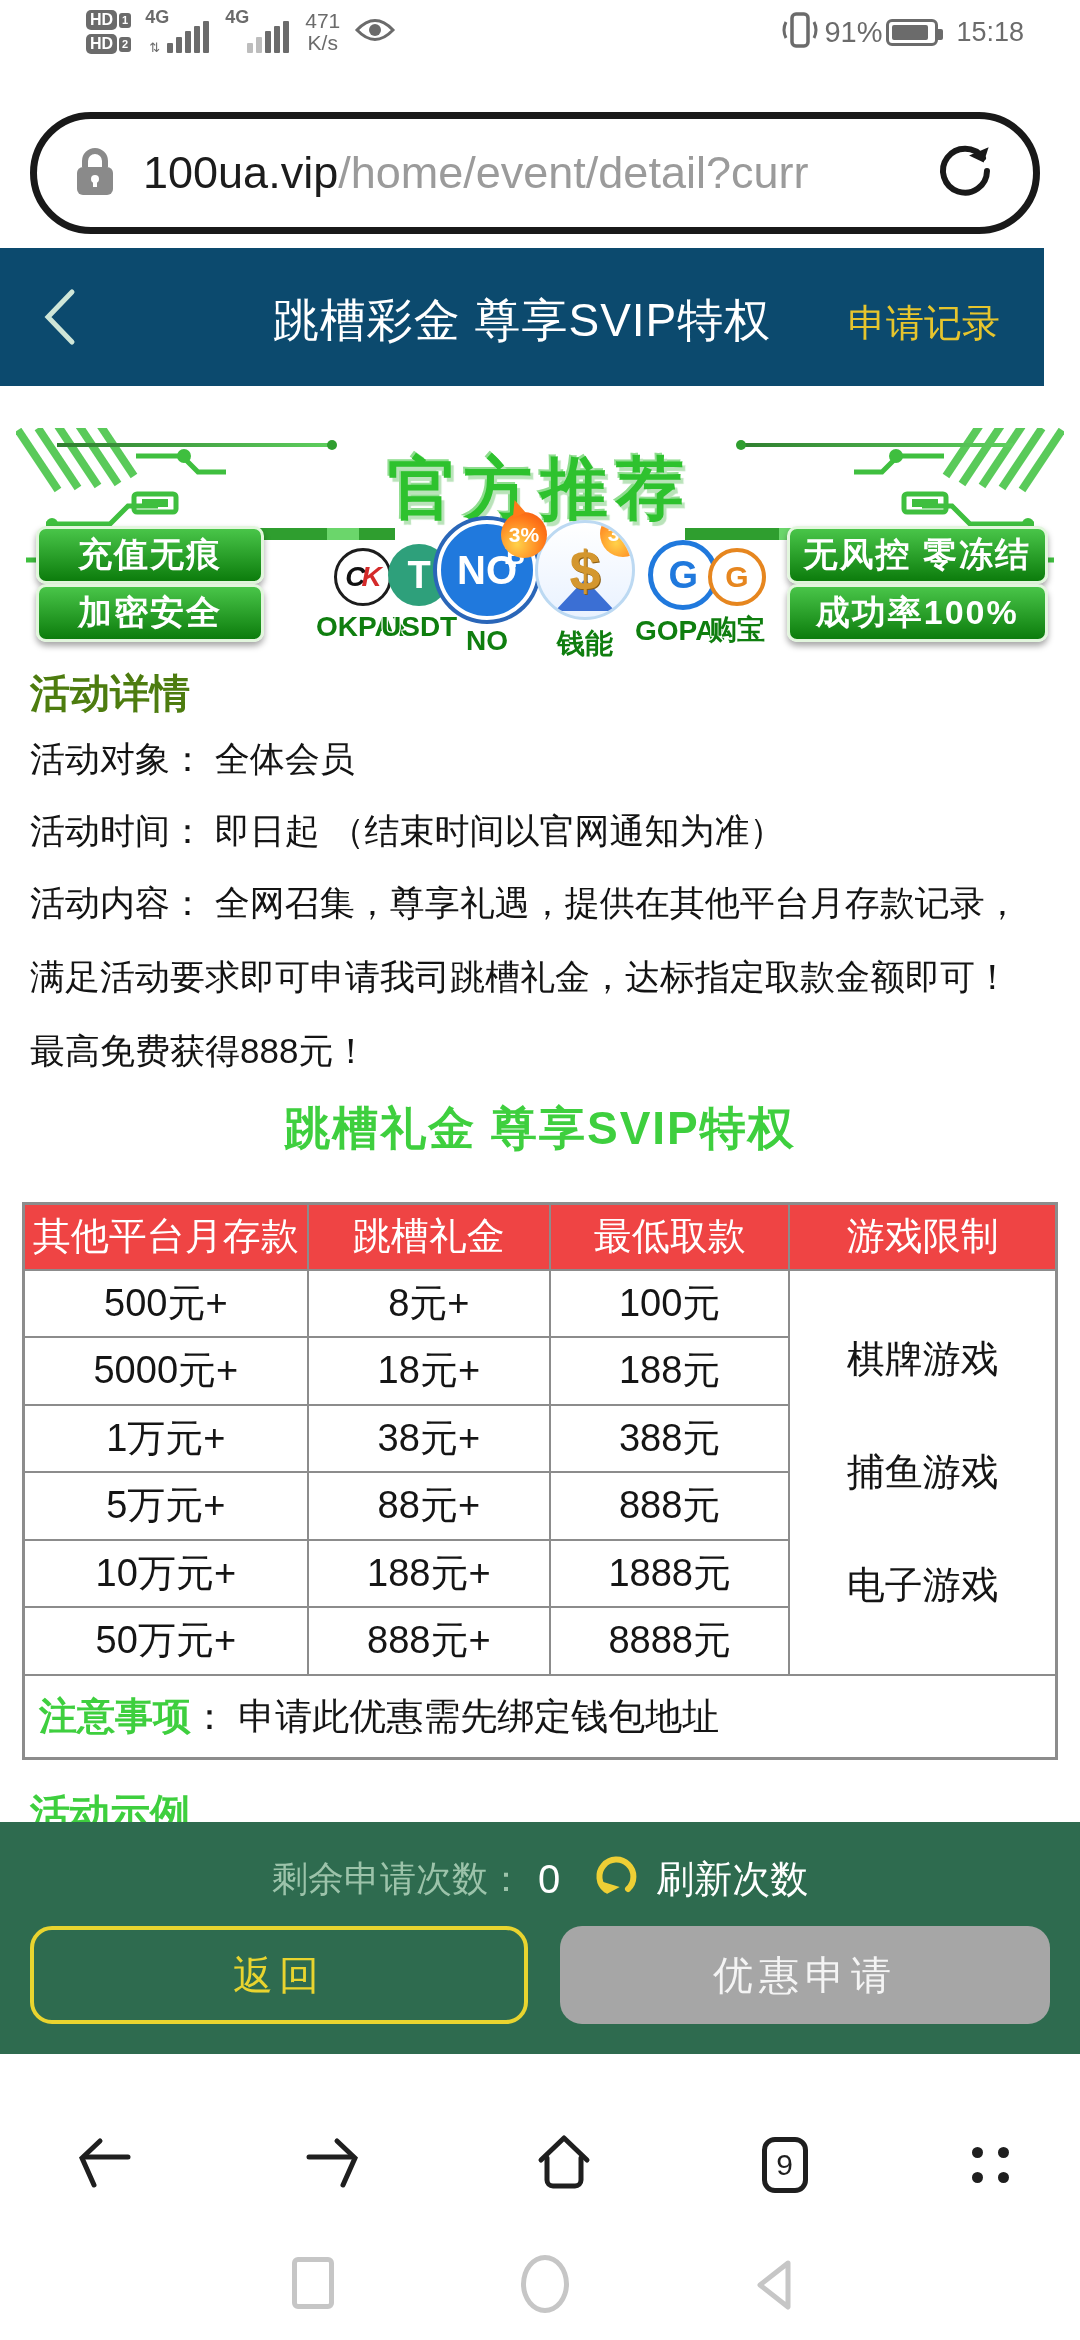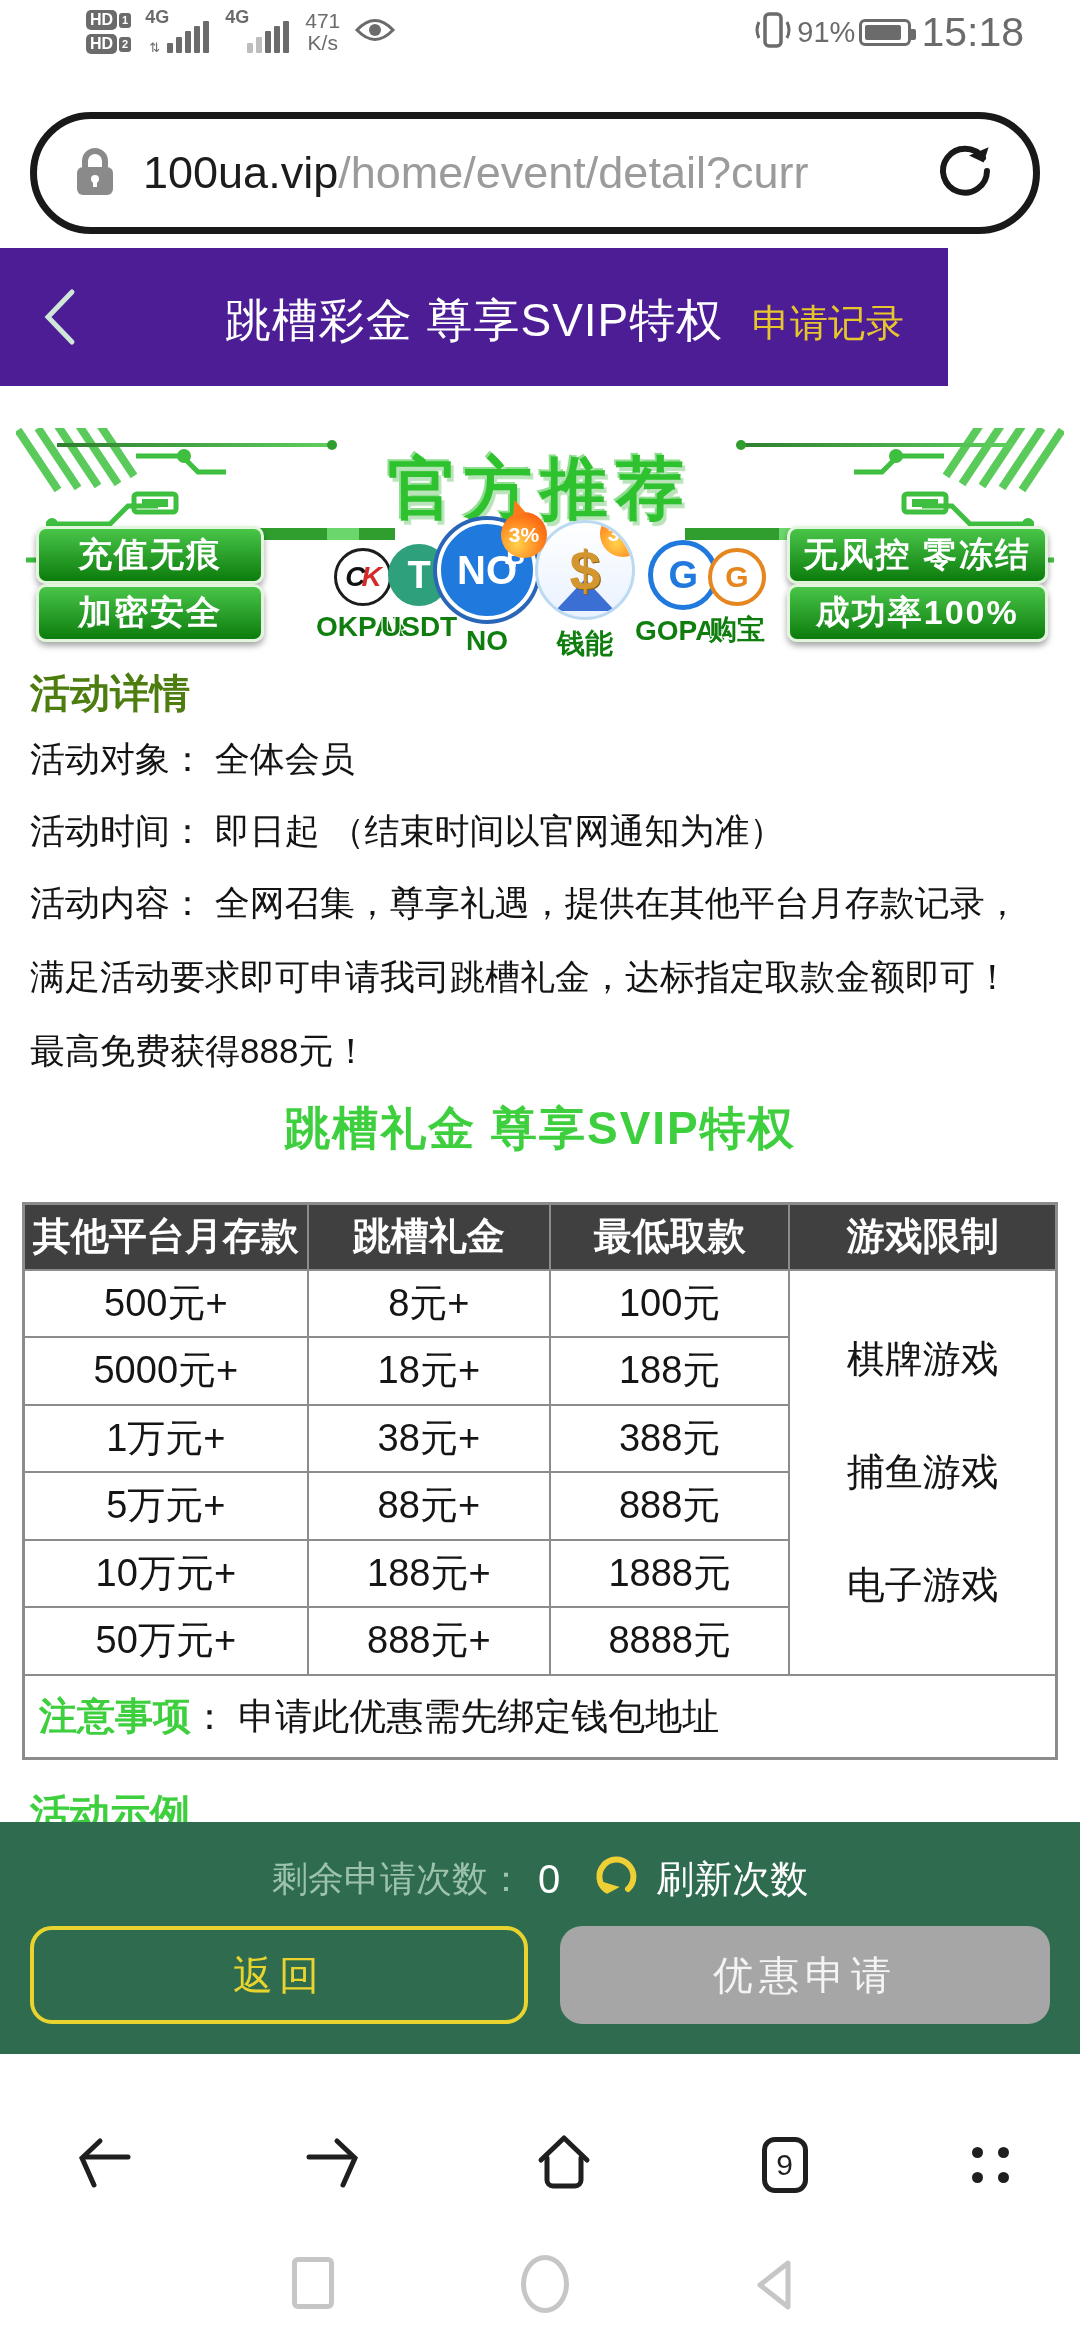--- a/index.html
+++ b/index.html
@@ -16,34 +16,34 @@
   .hd-num{background:#6b6b6b;color:#fff;font-weight:bold;font-size:11px;line-height:11px;padding:2px 3px;border-radius:3px;}
   .sig{position:relative;width:66px;height:50px;}
   .sig .g4{position:absolute;top:0;left:0;font-size:18px;font-weight:bold;}
   .sig .updown{position:absolute;left:4px;bottom:2px;font-size:13px;}
   .sig .bars{position:absolute;bottom:4px;right:2px;display:flex;align-items:flex-end;gap:3px;}
   .sig .bars i{display:block;width:6px;background:#6b6b6b;border-radius:1px;}
   .sig .bars i.dim{background:#bdbdbd;}
   .speed{display:flex;flex-direction:column;align-items:center;font-size:21px;line-height:22px;}
   .sb-right{margin-left:auto;display:flex;align-items:center;gap:4px;margin-right:56px;}
   .sb-pct{font-size:29px;}
-  .sb-time{font-size:41px;margin-left:6px;}
+  .sb-time{font-size:27px;margin-left:14px;}
   .battery{position:relative;width:52px;height:27px;border:3px solid #6b6b6b;border-radius:6px;}
   .battery .fill{position:absolute;left:3px;top:3px;bottom:3px;width:36px;background:#6b6b6b;border-radius:2px;}
   .battery .nub{position:absolute;right:-8px;top:7px;width:5px;height:11px;background:#6b6b6b;border-radius:0 2px 2px 0;}
 
   
   .url-row{position:absolute;top:112px;left:30px;width:1010px;height:122px;}
   .url-pill{width:100%;height:100%;border:7px solid #191919;border-radius:62px;background:#fff;
             display:flex;align-items:center;padding:0 36px;gap:26px;}
   .url-text{flex:1;font-size:45px;white-space:nowrap;overflow:hidden;color:#1c1c1c;}
   .url-path{color:#9b9b9b;}
 
   
-  .page-header{position:absolute;top:248px;left:0;width:948px;height:138px;background:#4c1d95;}
+  .page-header{position:absolute;top:248px;left:0;width:1044px;height:138px;background:#0c4a6e;}
   .back-chev{position:absolute;left:40px;top:38px;}
   .ph-title{position:absolute;top:42px;left:0;width:100%;text-align:center;color:#fff;font-size:46px;letter-spacing:1px;}
   .records{position:absolute;right:44px;top:50px;color:#e6c52d;font-size:38px;}
 
   
   .banner{position:absolute;top:400px;left:0;width:1080px;height:270px;}
   .circuit{position:absolute;top:28px;}
   .circuit.left{left:16px;}
   .circuit.right{right:16px;transform:scaleX(-1);}
   .banner-title{position:absolute;top:44px;left:0;width:100%;text-align:center;
@@ -84,21 +84,21 @@
 
   
   .sec-heading{position:absolute;left:30px;font-size:40px;font-weight:bold;color:#4d7c0f;}
   .p-line{position:absolute;left:30px;width:1024px;font-size:35px;color:#141414;line-height:74px;}
   .offer-heading{position:absolute;top:1098px;left:0;width:100%;text-align:center;
         font-size:46px;font-weight:bold;color:#3ecf3e;letter-spacing:2px;}
 
   
   .offer-table{position:absolute;left:22px;top:1202px;width:1036px;border-collapse:collapse;
         font-size:38px;color:#151515;text-align:center;border:3px solid #8c8c8c;}
-  .offer-table th{background:#404040;color:#fff;font-weight:bold;height:66px;border:2px solid #8c8c8c;}
+  .offer-table th{background:#ef4444;color:#fff;font-weight:normal;height:66px;border:2px solid #8c8c8c;}
   .offer-table td{height:67px;border:2px solid #8c8c8c;}
   .games-cell div{margin:62px 0;}
   .note-cell{text-align:left;height:84px !important;padding-left:14px;font-size:37px;}
   .note-label{color:#3ecf3e;font-weight:bold;font-size:38px;}
 
   .cutoff-heading{position:absolute;top:1786px;left:30px;font-size:40px;font-weight:bold;color:#3ecf3e;z-index:1;}
 
   
   .action-bar{position:absolute;top:1822px;left:0;width:1080px;height:232px;background:#2e6b4f;z-index:5;}
   .remain-row{position:absolute;top:30px;left:0;width:100%;display:flex;align-items:center;justify-content:center;gap:14px;}

